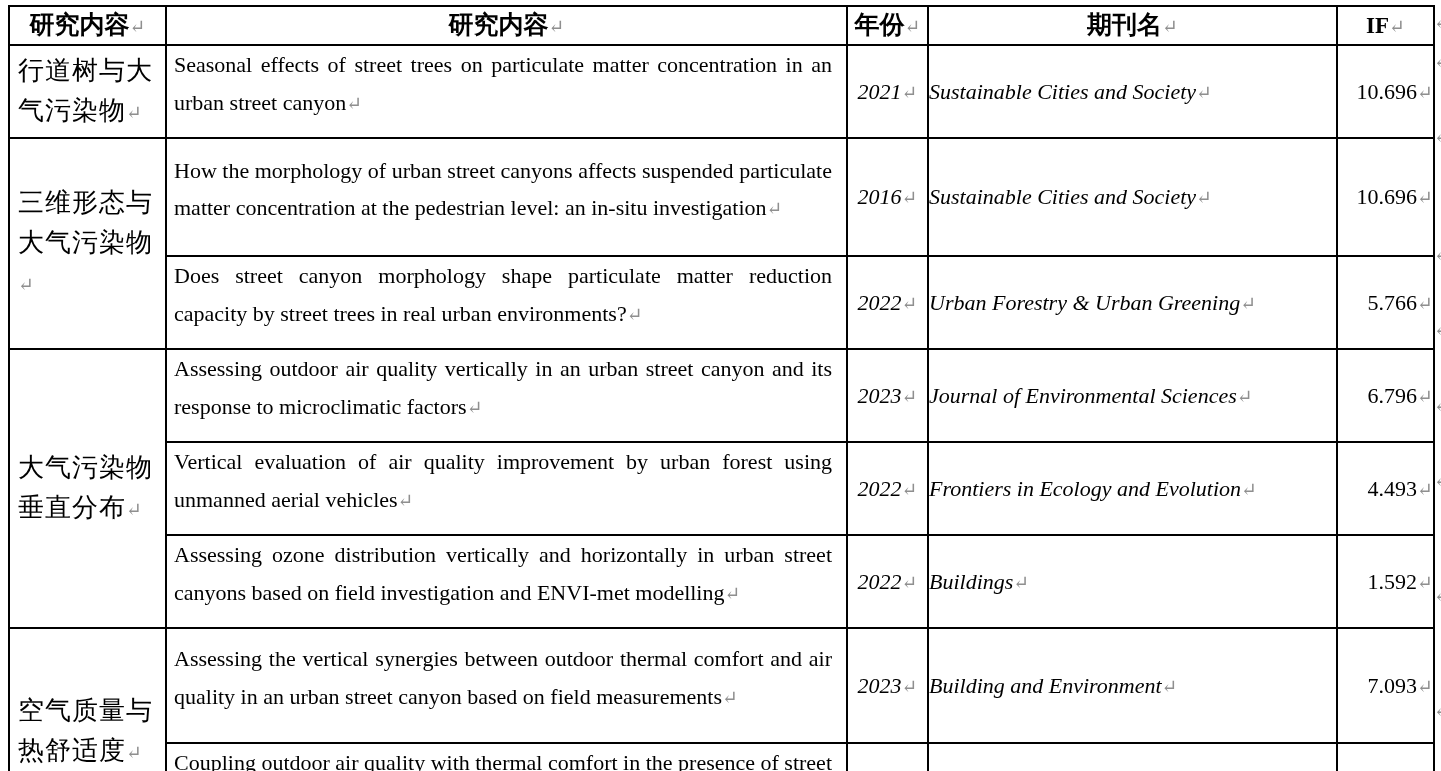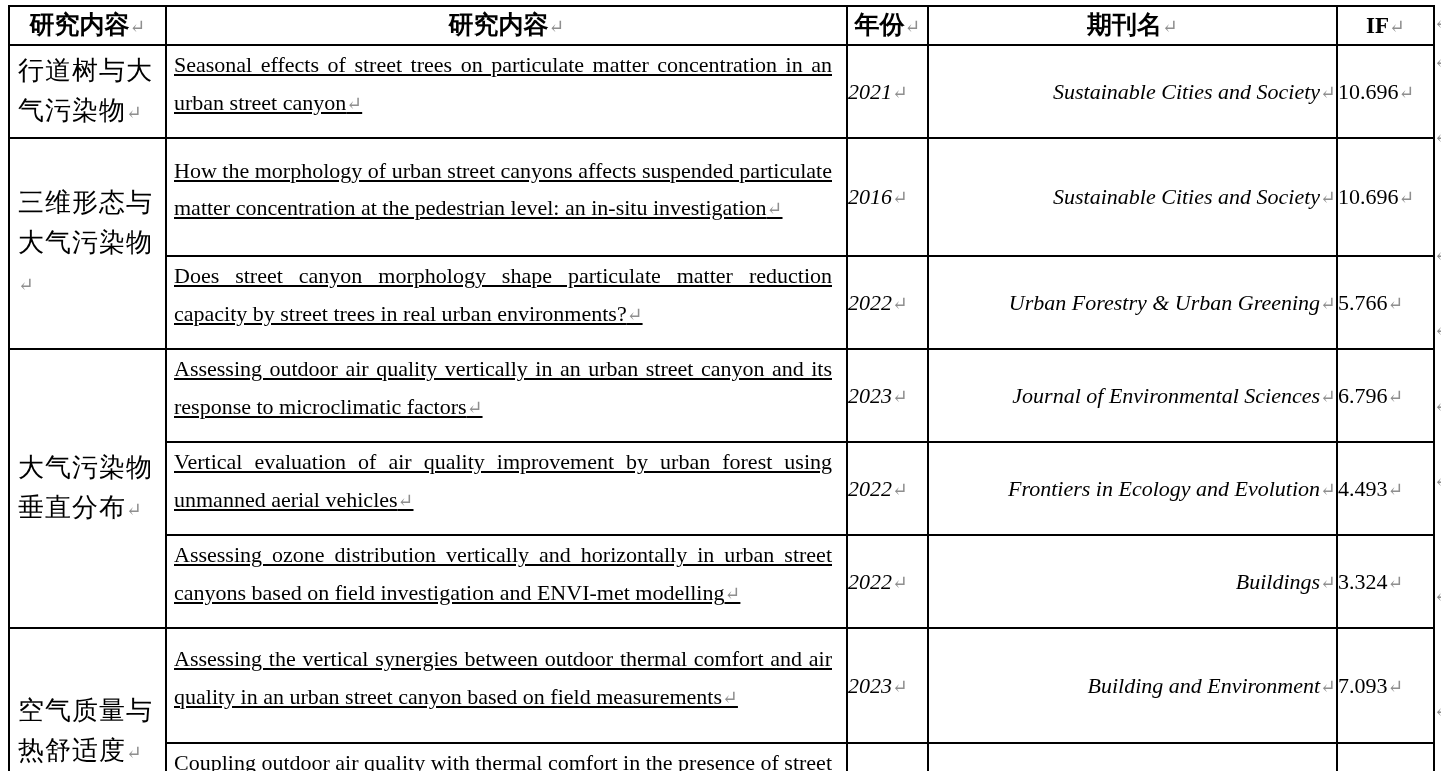--- a/index.html
+++ b/index.html
@@ -54,34 +54,34 @@
     text-align: left;
     padding: 0 4px 0 8px;
     letter-spacing: 1px;
     margin-top: 48px;
   }
   td.title-cell {
     font-size: 22px;
     line-height: 37.5px;
     text-align: justify;
     padding: 0 14px 15px 7px;
-    text-decoration: underline;
   }
   td.year-cell {
     font-size: 22px;
     font-style: italic;
+    text-align: center;
   }
   td.journal-cell {
     font-size: 22px;
     font-style: italic;
-    text-align: right;
+    text-align: left;
   }
   td.if-cell {
     font-size: 22px;
-    text-align: left;
+    text-align: right;
   }
   .mark {
     color: #8f8f8f;
     font-style: normal;
     font-weight: normal;
     font-size: 19px;
   }
   .eor-marks span {
     position: absolute;
     left: 1434px;
@@ -146,21 +146,21 @@
     <td class="title-cell"><span>Vertical evaluation of air quality improvement by urban forest using unmanned aerial vehicles</span><span class="mark">↵</span></td>
     <td class="year-cell"><span>2022</span><span class="mark">↵</span></td>
     <td class="journal-cell"><span>Frontiers in Ecology and Evolution</span><span class="mark">↵</span></td>
     <td class="if-cell"><span>4.493</span><span class="mark">↵</span></td>
   </tr>
 
   <tr class="rh-6">
     <td class="title-cell"><span>Assessing ozone distribution vertically and horizontally in urban street canyons based on field investigation and ENVI-met modelling</span><span class="mark">↵</span></td>
     <td class="year-cell"><span>2022</span><span class="mark">↵</span></td>
     <td class="journal-cell"><span>Buildings</span><span class="mark">↵</span></td>
-    <td class="if-cell"><span>3.324</span><span class="mark">↵</span></td>
+    <td class="if-cell"><span>1.592</span><span class="mark">↵</span></td>
   </tr>
 
   <tr class="rh-7">
     <td class="group-cell" rowspan="2"><span>空气质量与热舒适度</span><span class="mark">↵</span></td>
     <td class="title-cell"><span>Assessing the vertical synergies between outdoor thermal comfort and air quality in an urban street canyon based on field measurements</span><span class="mark">↵</span></td>
     <td class="year-cell"><span>2023</span><span class="mark">↵</span></td>
     <td class="journal-cell"><span>Building and Environment</span><span class="mark">↵</span></td>
     <td class="if-cell"><span>7.093</span><span class="mark">↵</span></td>
   </tr>
 

